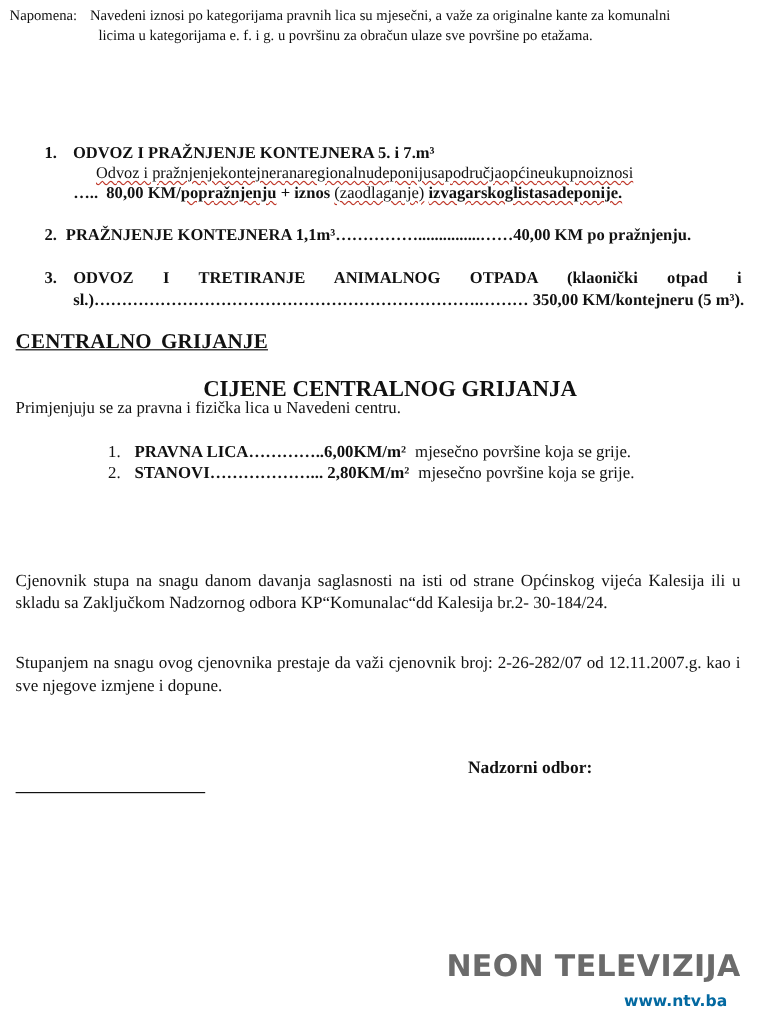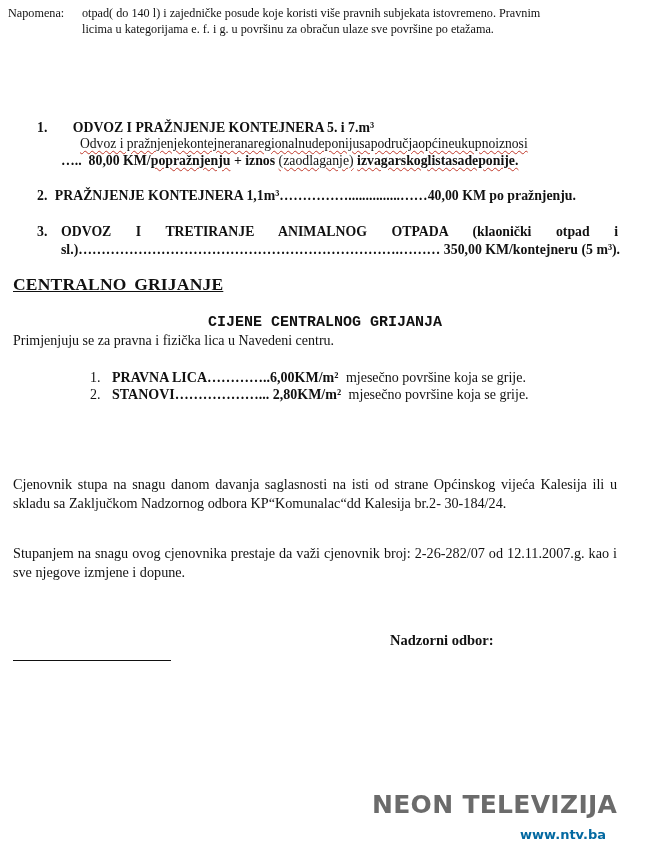--- a/index.html
+++ b/index.html
@@ -17,21 +17,21 @@
   .sq { text-decoration: underline wavy #c0392b; text-decoration-thickness: 1px; text-underline-offset: 2px; }
   .b { font-weight: bold; }
 
   .item { font-size: 13.8px; line-height: 17px; }
 
   .h-central {
     left: 13px; top: 274px; font-size: 17.5px; font-weight: bold;
     text-decoration: underline; letter-spacing: 0.2px; word-spacing: 3px; text-align: center;
   }
   .h-cijene {
-    left: 0; width: 650px; top: 314px; text-align: center; font-size: 15px; font-weight: bold; font-family: Liberation Mono, monospace;
+    left: 0; width: 650px; top: 314px; text-align: center; font-size: 19px; font-weight: bold;
   }
   .primj { left: 13px; top: 333px; font-size: 14px; }
   .heat { font-size: 14px; line-height: 17px; }
 
   .para { left: 13px; width: 604px; font-size: 14.2px; line-height: 19px; text-align: justify; }
   .sig { left: 390px; top: 632px; font-size: 14.5px; font-weight: bold; }
   .sigline { left: 13px; top: 660px; width: 158px; border-bottom: 1px solid #111; height: 0; }
 
   .wm-title {
     left: 372px; top: 790px; font-family: "DejaVu Sans", "Liberation Sans", sans-serif;
@@ -40,27 +40,27 @@
   .wm-url {
     left: 520px; top: 827px; font-family: "DejaVu Sans", "Liberation Sans", sans-serif;
     font-weight: bold; font-size: 13px; color: #0369a1;
   }
 </style>
 </head>
 <body>
 
 <div class="abs note">
   <span class="lbl">Napomena:</span>
-  <span class="note-line" style="margin-left:74px">otpad( do 140 l) i zajedničke posude koje koristi više pravnih subjekata istovremeno. Pravnim</span>
+  <span class="note-line" style="margin-left:67px">Navedeni iznosi po kategorijama pravnih lica su mjesečni, a važe za originalne kante za komunalni</span>
   <span class="note-line" style="margin-left:74px">licima u kategorijama e. f. i g. u površinu za obračun ulaze sve površine po etažama.</span>
 </div>
 
 <div class="abs item" style="left:37px; top:119px; width:590px;">
   <span class="b">1.</span>
-  <span class="b" style="margin-left:22px">ODVOZ I PRAŽNJENJE KONTEJNERA 5. i 7.m³</span>
+  <span class="b" style="margin-left:10px">ODVOZ I PRAŽNJENJE KONTEJNERA 5. i 7.m³</span>
 </div>
 <div class="abs item" style="left:80px; top:135px; font-size:13.6px;">
   <span class="sq">Odvoz i pražnjenjekontejneranaregionalnudeponijusapodručjaopćineukupnoiznosi</span>
 </div>
 <div class="abs item" style="left:61px; top:152px; white-space:nowrap;">
   <span class="b">…..</span>&nbsp;
   <span class="b">80,00 KM/</span><span class="b sq">popražnjenju</span>
   <span class="b">+ iznos</span>
   <span class="sq">(zaodlaganje)</span>
   <span class="b sq">izvagarskoglistasadeponije.</span>

